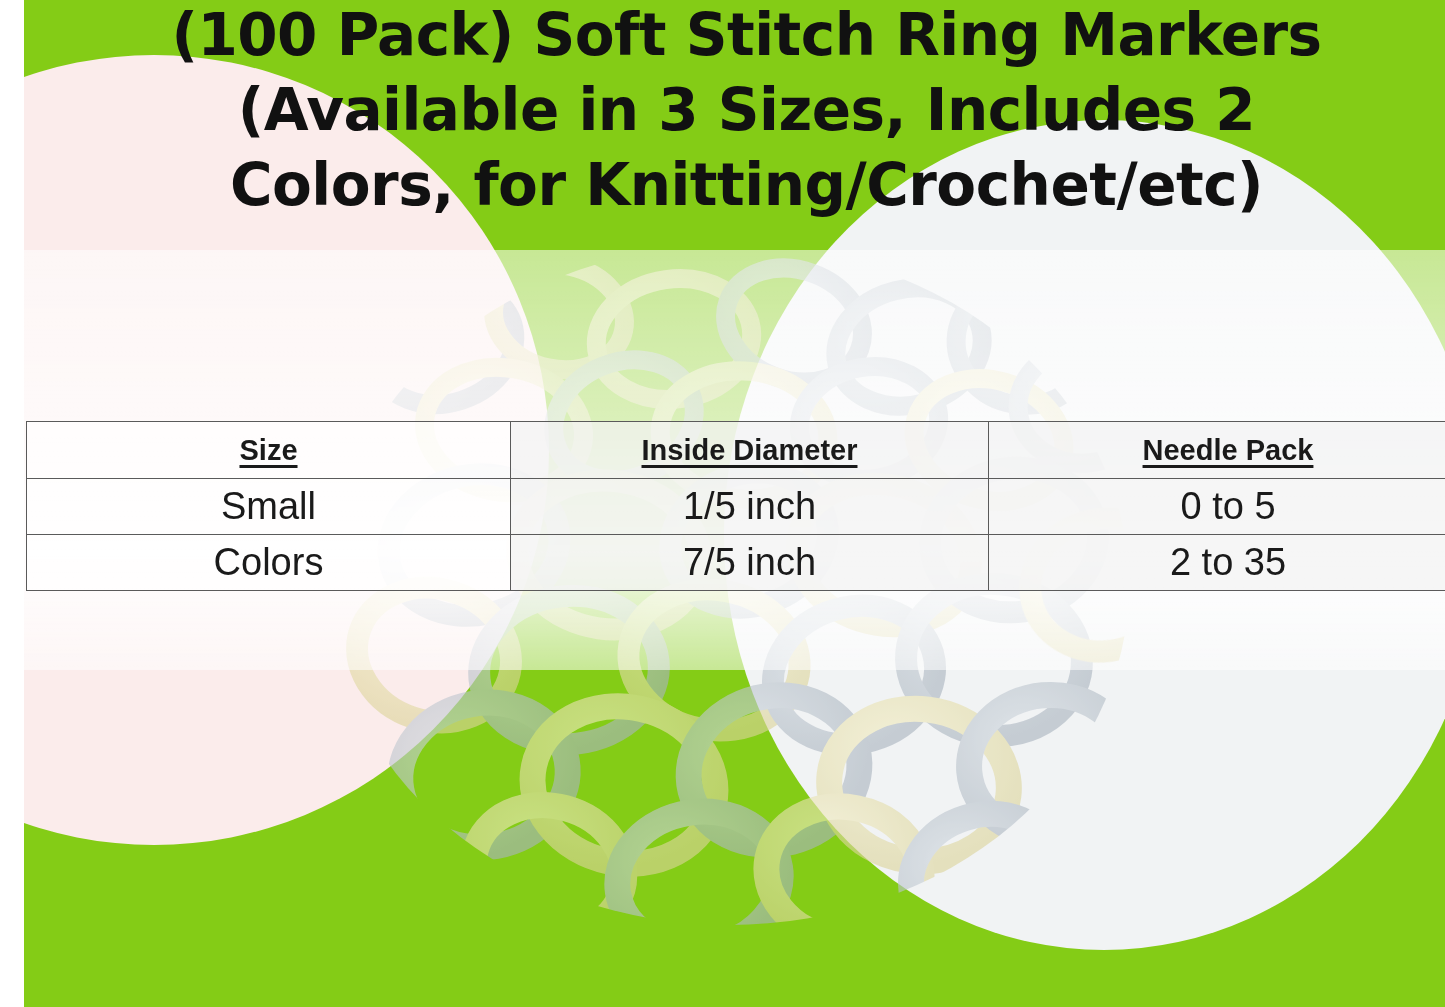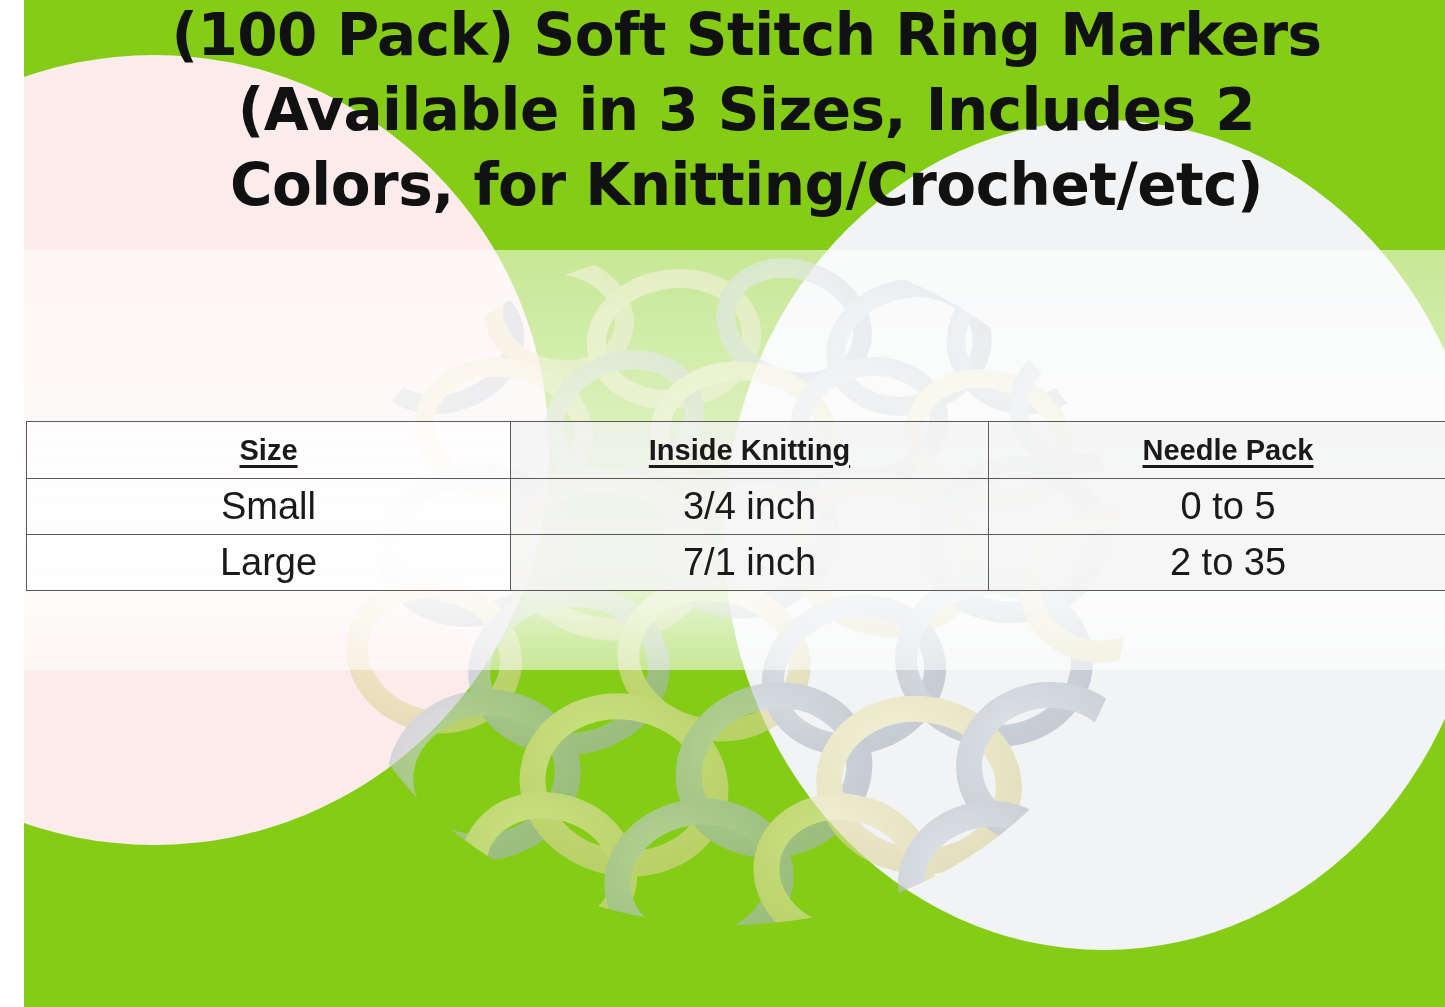--- a/index.html
+++ b/index.html
@@ -218,35 +218,35 @@
         <col class="c1">
           <col class="c2">
           <col class="c3">
       </colgroup>
       <thead>
         <tr>
           <th class="plain">
             <span class="hdr">Size</span>
           </th>
           <th class="tint">
-            <span class="hdr">Inside Knitting</span>
+            <span class="hdr">Inside Diameter</span>
           </th>
           <th class="tint">
             <span class="hdr">Needle Pack</span>
           </th>
         </tr>
       </thead>
       <tbody>
         <tr>
           <td class="plain">Small</td>
-          <td class="tint">3/4 inch</td>
+          <td class="tint">1/5 inch</td>
           <td class="tint">0 to 5</td>
         </tr>
         <tr>
-          <td class="plain">Large</td>
-          <td class="tint">7/1 inch</td>
+          <td class="plain">Colors</td>
+          <td class="tint">7/5 inch</td>
           <td class="tint">2 to 35</td>
         </tr>
       </tbody>
     </table>
   </div>
 
 </div>
 
 </body></html>

